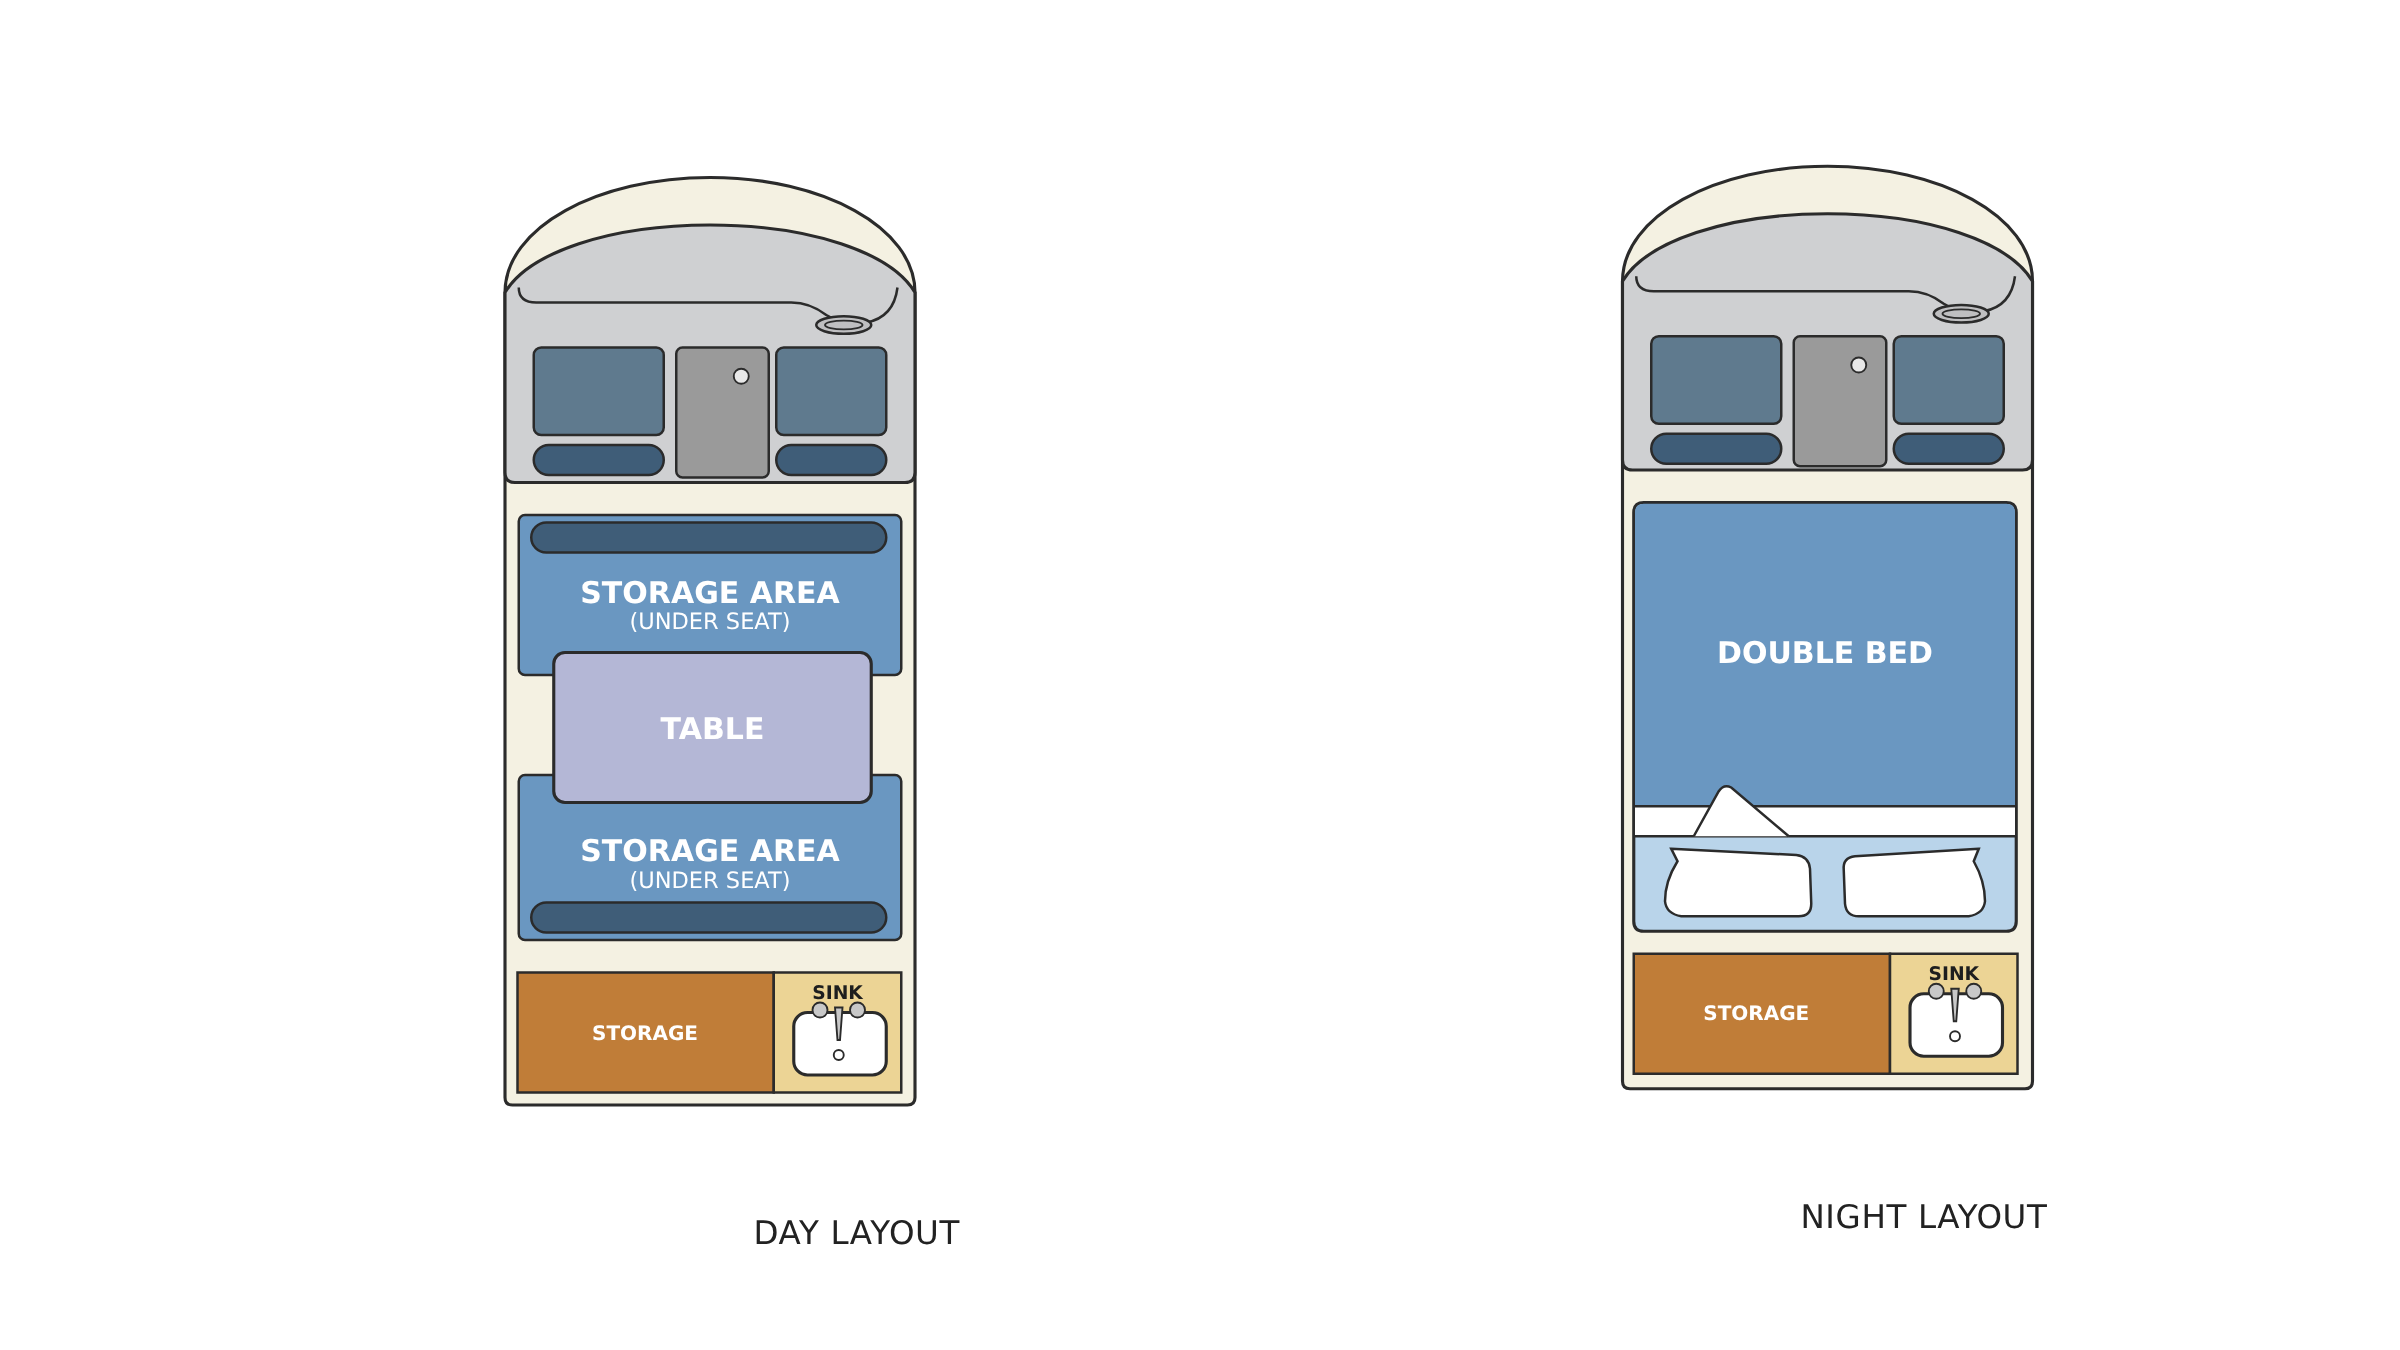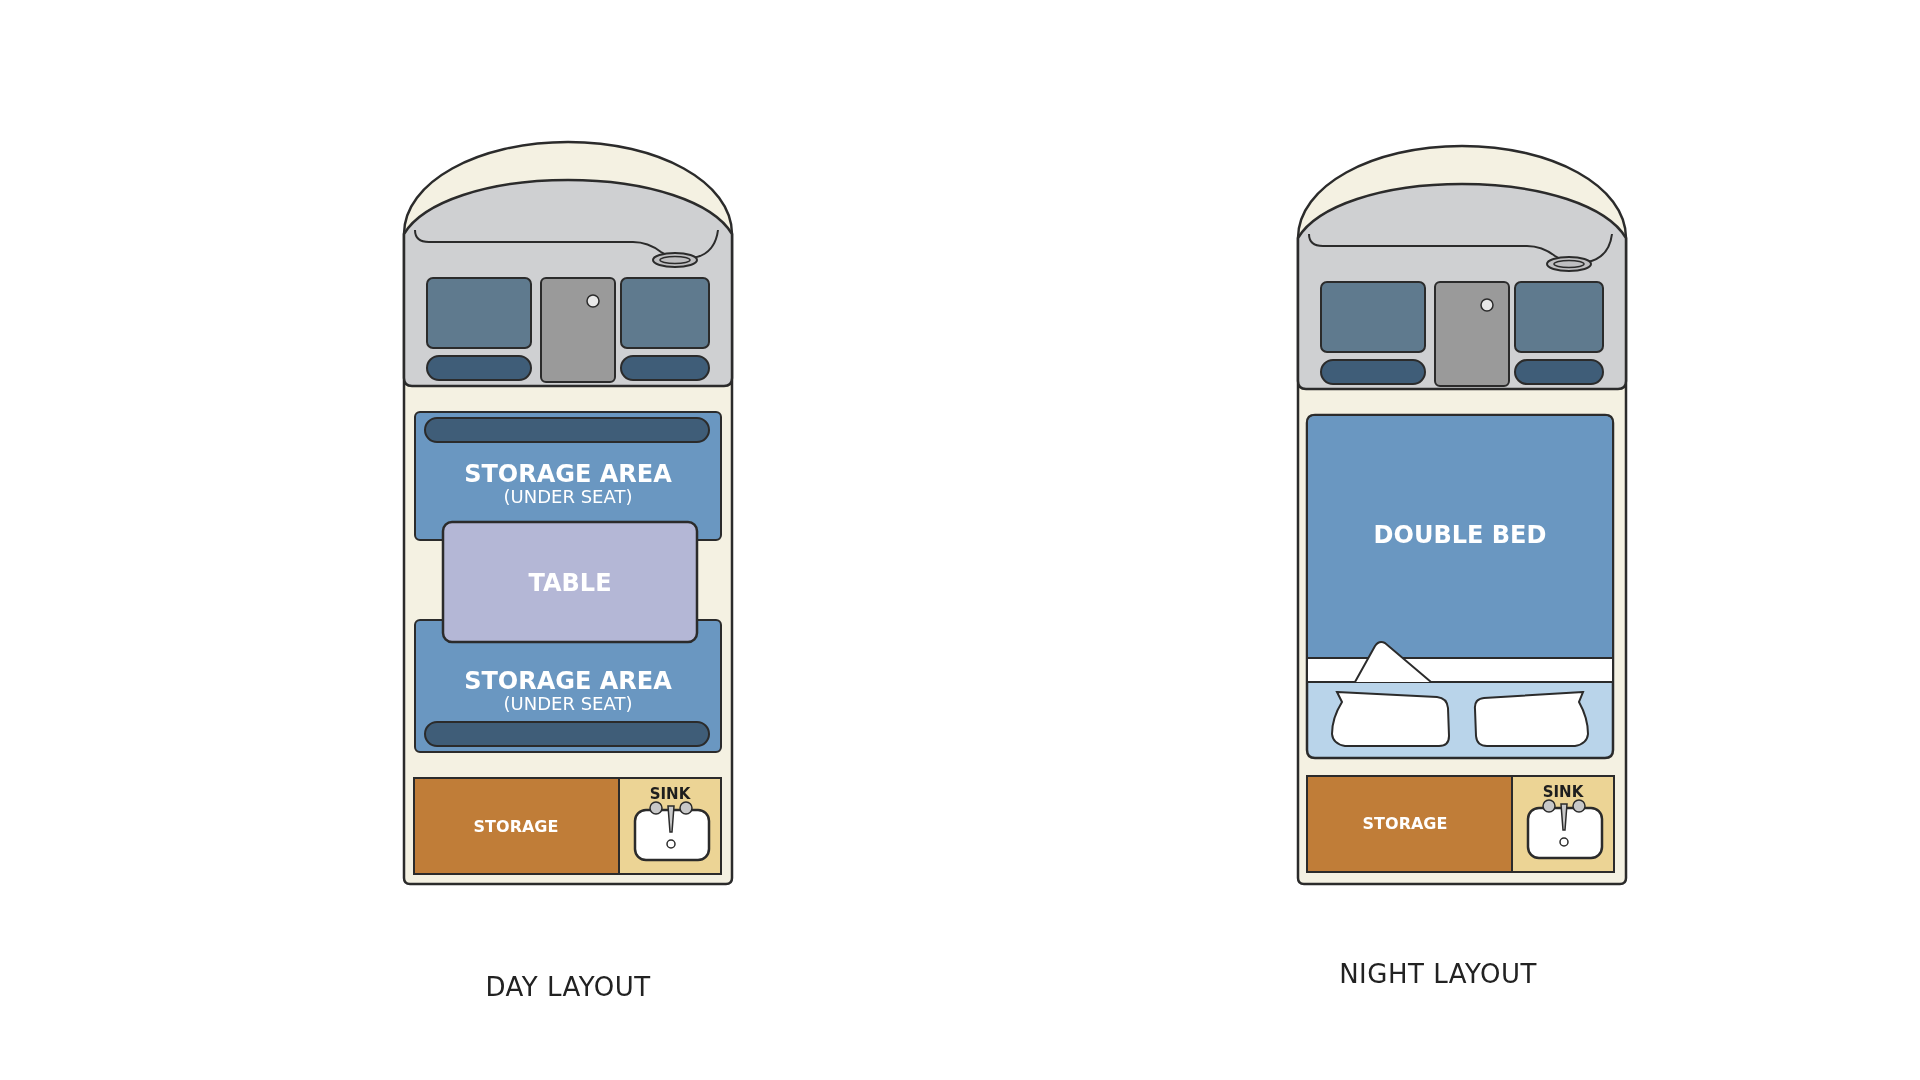--- a/index.html
+++ b/index.html
@@ -2,21 +2,21 @@
 <html><head>
   <meta charset="utf-8">
   <style>
     html, body { margin: 0; padding: 0; background: #ffffff; }
     body { width: 1920px; height: 1080px; position: relative; overflow: hidden; font-family: "Liberation Sans", sans-serif; }
     .van { position: absolute; }
     .van svg { display: block; overflow: visible; }
     .lbl { font-family: "DejaVu Sans", sans-serif; font-weight: bold; fill: #ffffff; text-anchor: middle; }
     .sub { font-family: "DejaVu Sans", sans-serif; font-weight: normal; fill: #ffffff; text-anchor: middle; }
     .sinklbl { font-family: "DejaVu Sans", sans-serif; font-weight: bold; fill: #1e1e1e; text-anchor: middle; }
-    .caption { position: absolute; font-family: "DejaVu Sans", sans-serif; font-size: 26px; color: #222222; letter-spacing: 0.5px; text-align: center; width: 400px; }
+    .caption { position: absolute; font-family: "DejaVu Sans", sans-serif; font-size: 26px; color: #222222; letter-spacing: 0.5px; text-align: right; width: 400px; }
   </style>
 </head>
 <body>
 
 <div class="van" style="left:403px; top:142px; width:368px; height:745px;">
   <svg width="330" height="745" viewBox="0 0 330 745">
 
     <path d="M1,92 C1,40 75,0 165,0 C255,0 329,40 329,92 L329,736 Q329,742 323,742 L7,742 Q1,742 1,736 Z" fill="#f4f1e2" stroke="#2b2b2b" stroke-width="2.5"></path>
 
     <path d="M1,92 C20,60 85,38 165,38 C245,38 310,60 329,92 L329,236 Q329,244 321,244 L9,244 Q1,244 1,236 Z" fill="#cfd0d2" stroke="#2b2b2b" stroke-width="2.5"></path>
@@ -57,21 +57,21 @@
       <rect x="232" y="668" width="74" height="50" rx="11" fill="#ffffff" stroke="#2b2b2b" stroke-width="2.5"></rect>
       <circle cx="253" cy="666" r="6" fill="#c8c8c8" stroke="#2b2b2b" stroke-width="1.5"></circle>
       <circle cx="283" cy="666" r="6" fill="#c8c8c8" stroke="#2b2b2b" stroke-width="1.5"></circle>
       <path d="M265,664 L271,664 L269,690 L267,690 Z" fill="#c8c8c8" stroke="#2b2b2b" stroke-width="1.5"></path>
       <circle cx="268" cy="702" r="4" fill="#ffffff" stroke="#2b2b2b" stroke-width="1.5"></circle>
     </g>
   </svg>
 </div>
 <div class="caption" style="left:368px; top:972px;">DAY LAYOUT</div>
 
-<div class="van" style="left:1297px; top:146px; width:301px; height:745px;">
+<div class="van" style="left:1297px; top:133px; width:301px; height:745px;">
   <svg width="330" height="745" viewBox="0 0 330 745">
     <path d="M1,92 C1,40 75,0 165,0 C255,0 329,40 329,92 L329,732 Q329,738 323,738 L7,738 Q1,738 1,732 Z" fill="#f4f1e2" stroke="#2b2b2b" stroke-width="2.5"></path>
     <path d="M1,92 C20,60 85,38 165,38 C245,38 310,60 329,92 L329,235 Q329,243 321,243 L9,243 Q1,243 1,235 Z" fill="#cfd0d2" stroke="#2b2b2b" stroke-width="2.5"></path>
     <path d="M12,88 Q12,100 26,100 L230,100 Q245,100 258,110 Q270,118 290,116 Q312,112 315,88" fill="none" stroke="#2b2b2b" stroke-width="2"></path>
     <g>
       <ellipse cx="272" cy="118" rx="22" ry="7" fill="#bfbfc1" stroke="#2b2b2b" stroke-width="2"></ellipse>
       <ellipse cx="272" cy="118" rx="15" ry="3.5" fill="none" stroke="#2b2b2b" stroke-width="1.5"></ellipse>
     </g>
     <rect x="24" y="136" width="104" height="70" rx="6" fill="#5f7a8e" stroke="#2b2b2b" stroke-width="2"></rect>
     <rect x="218" y="136" width="88" height="70" rx="6" fill="#5f7a8e" stroke="#2b2b2b" stroke-width="2"></rect>

